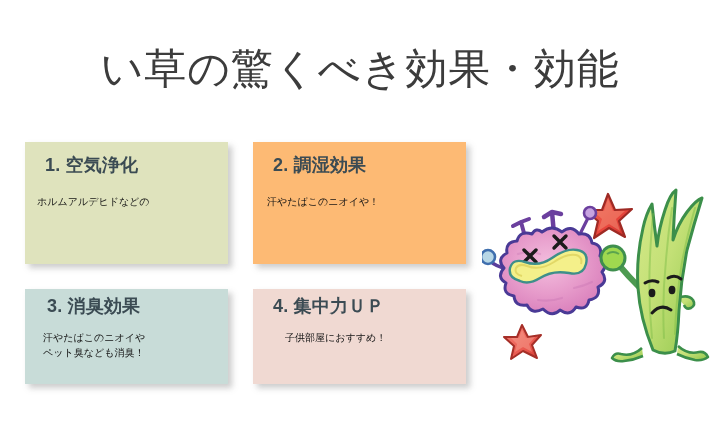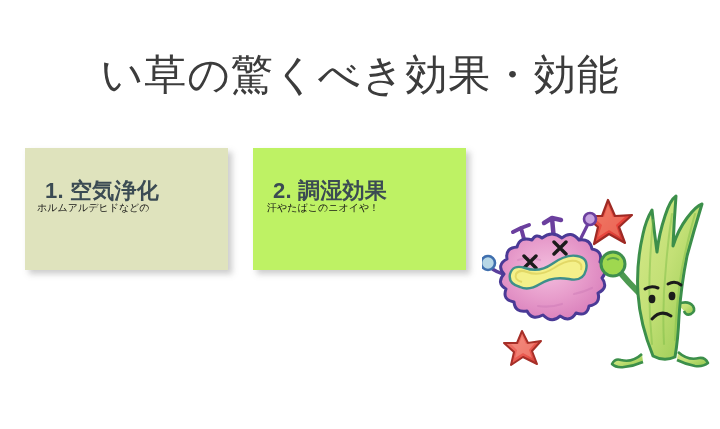--- a/index.html
+++ b/index.html
@@ -10,21 +10,21 @@
   body {
     width: 720px;
     height: 429px;
     position: relative;
     overflow: hidden;
     font-family: "Liberation Sans", "DejaVu Sans", sans-serif;
   }
 
   #canvas {
     position: absolute;
-    left: 0; top: 12px;
+    left: 0; top: 6px;
     width: 720px;
     height: 337px;
     background: #ffffff;
   }
 
   
   #page-title {
     position: absolute;
     left: 0;
     top: 40px;
@@ -42,26 +42,25 @@
   
   .card {
     position: absolute;
     box-sizing: border-box;
     box-shadow: 4px 4px 6px rgba(120, 120, 120, 0.38);
     padding: 0;
   }
   .card-heading {
     font-family: "Liberation Sans", "DejaVu Sans", sans-serif;
     font-weight: bold;
-    font-size: 22px;
+    font-size: 18px;
     line-height: 1.1;
     color: #3b4b53;
     letter-spacing: 0.01em;
     white-space: nowrap;
-    margin-top: 17px;
   }
   .card-body {
     font-family: Liberation Serif, serif;
     font-size: 10px;
     line-height: 1.45;
     color: #141414;
     white-space: nowrap;
   }
   .card-body .line { display: block; }
 
@@ -118,28 +117,41 @@
 
   <div id="page-title" style="color: rgb(60, 60, 60);">い草の驚くべき効果・効能</div>
 
   <div class="card" id="card-1" style="background: rgb(223, 227, 189);">
     <div class="card-heading" style="color: rgb(59, 75, 83);">1. 空気浄化</div>
     <div class="card-body" style="color: rgb(20, 20, 20);">
       <span class="line">ホルムアルデヒドなどの</span>
     </div>
   </div>
 
-  <div class="card" id="card-2" style="background: #bef264;">
+  <div class="card" id="card-2" style="background: #fdba74;">
     <div class="card-heading" style="color: rgb(59, 75, 83);">2. 調湿効果</div>
     <div class="card-body" style="color: rgb(20, 20, 20);">
       <span class="line">汗やたばこのニオイや！</span>
     </div>
   </div>
 
-
+  <div class="card" id="card-3" style="background: rgb(200, 220, 216);">
+    <div class="card-heading" style="color: rgb(59, 75, 83);">3. 消臭効果</div>
+    <div class="card-body" style="color: rgb(20, 20, 20);">
+      <span class="line">汗やたばこのニオイや</span>
+      <span class="line">ペット臭なども消臭！</span>
+    </div>
+  </div>
+
+  <div class="card" id="card-4" style="background: rgb(240, 217, 210);">
+    <div class="card-heading" style="color: rgb(59, 75, 83);">4. 集中力ＵＰ</div>
+    <div class="card-body" style="color: rgb(20, 20, 20);">
+      <span class="line">子供部屋におすすめ！</span>
+    </div>
+  </div>
 
   <div id="illustration">
     <svg viewBox="0 0 238 200" xmlns="http://www.w3.org/2000/svg">
       <defs>
         <radialGradient id="gGerm" cx="45%" cy="42%" r="62%">
           <stop offset="0%" stop-color="#f3bede"></stop>
           <stop offset="55%" stop-color="#e79ccb"></stop>
           <stop offset="100%" stop-color="#d97fbb"></stop>
         </radialGradient>
         <linearGradient id="gGrass" x1="0" y1="0" x2="1" y2="1">

